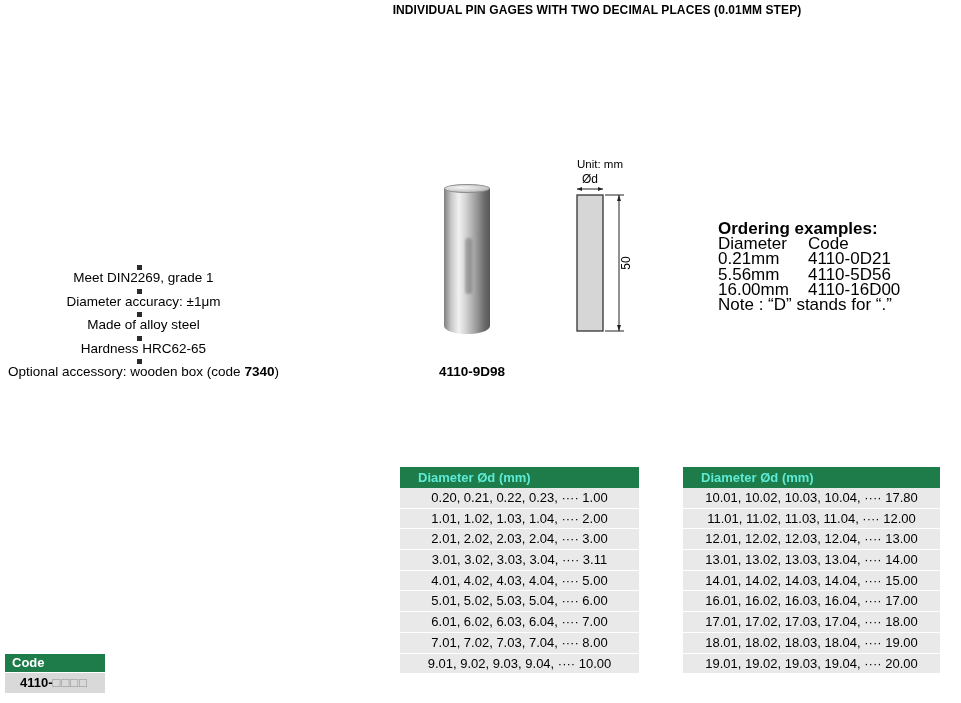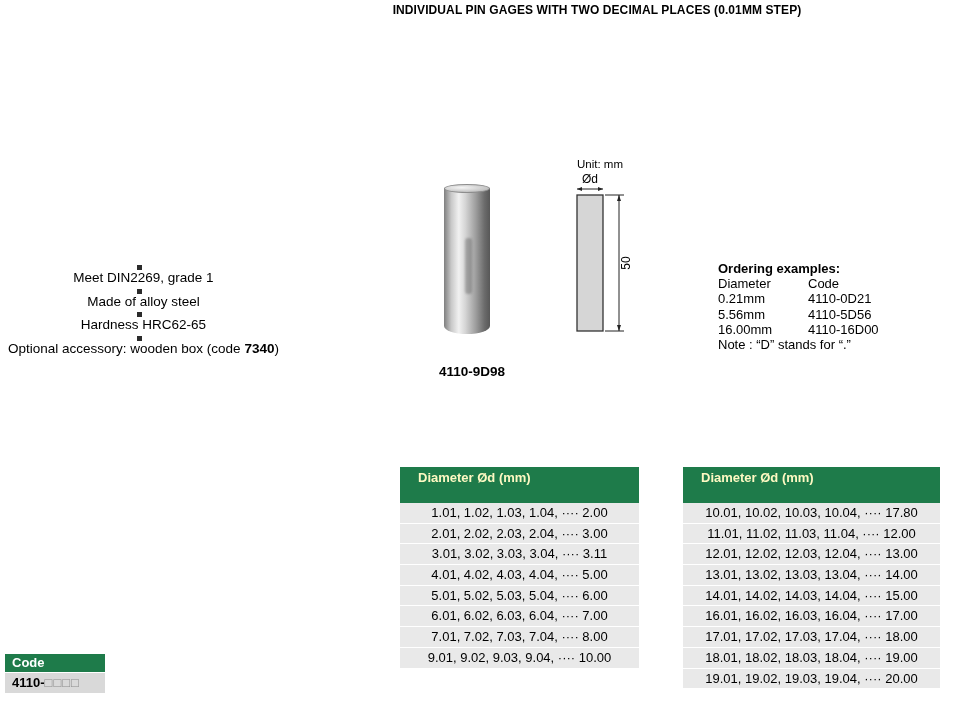--- a/index.html
+++ b/index.html
@@ -28,54 +28,58 @@
   }
   .pin::after {
     content:""; position:absolute; left:45%; top:34%; width:7px; height:56px;
     background:rgba(45,45,45,0.28); filter:blur(1px); border-radius:3px;
   }
   .pin-label { position:absolute; left:422px; top:354px; width:100px; text-align:center; font-size:13.5px; font-weight:bold;margin-top:10px; }
   
   .unit-label { position:absolute; left:577px; top:158px; font-size:11.5px; }
   .drawing { position:absolute; left:572px; top:170px; }
   
-  .ordering { position:absolute; left:718px; top:221px; width:230px; font-size:13px; line-height:15.2px;margin-top:40px; }
+  .ordering { position:absolute; left:718px; top:221px; width:230px; font-size:17px; line-height:15.2px; }
   .ord-title { font-weight:bold; }
   .ord-row { display:flex; }
   .ord-cell-d { width:90px; }
   .ord-note { margin-top:0; }
   
   .code-block { position:absolute; left:5px; top:654px; width:100px; font-size:13px; }
   .code-header { background:#1e7b4a; color:#fff; font-weight:bold; height:18px; line-height:18px; padding-left:7px; }
-  .code-value  { background:#d9d9d9; font-weight:bold; height:20px; line-height:20px; padding-left:7px; margin-top:1px; }
+  .code-value  { background:#d9d9d9; font-weight:bold; height:20px; line-height:20px; padding-left:15px; margin-top:1px; }
   .code-boxes  { color:#8d8d8d; letter-spacing:1px; font-weight:normal; }
   
   .dtable { position:absolute; top:467px; font-size:13px; }
   .dtable .thead {
-    background:#1e7b4a; color:#fef9c3; font-weight:bold; height:36px; line-height:21px;
+    background:#1e7b4a; color:#5eead4; font-weight:bold; height:21px; line-height:21px;
     padding-left:18px; box-sizing:border-box;
   }
   .dtable .trow {
     background:#e9e9e9; height:20.7px; line-height:19px; text-align:center;
     border-bottom:1.7px solid #fff; box-sizing:border-box;
   }
   .t1 { left:400px; width:239px; }
   .t2 { left:683px; width:257px; }
 </style>
 </head>
 <body>
 
 <div class="page">
 
   <div class="title">INDIVIDUAL PIN GAGES WITH TWO DECIMAL PLACES (0.01MM STEP)</div>
 
   <ul class="features">
     <li>
         <span class="bullet"></span>
         <span>Meet DIN2269, grade 1</span>
+      </li>
+    <li>
+        <span class="bullet"></span>
+        <span>Diameter accuracy: ±1μm</span>
       </li>
     <li>
         <span class="bullet"></span>
         <span>Made of alloy steel</span>
       </li>
     <li>
         <span class="bullet"></span>
         <span>Hardness HRC62-65</span>
       </li>
     <li>
@@ -124,20 +128,21 @@
     <div class="ord-note">Note : “D” stands for “.”</div>
   </div>
 
   <div class="code-block">
     <div class="code-header">Code</div>
     <div class="code-value"><span>4110-</span><span class="code-boxes">□□□□</span></div>
   </div>
 
   <div class="dtable t1">
     <div class="thead">Diameter Ød (mm)</div>
+    <div class="trow">0.20, 0.21, 0.22, 0.23, ···· 1.00</div>
     <div class="trow">1.01, 1.02, 1.03, 1.04, ···· 2.00</div>
     <div class="trow">2.01, 2.02, 2.03, 2.04, ···· 3.00</div>
     <div class="trow">3.01, 3.02, 3.03, 3.04, ···· 3.11</div>
     <div class="trow">4.01, 4.02, 4.03, 4.04, ···· 5.00</div>
     <div class="trow">5.01, 5.02, 5.03, 5.04, ···· 6.00</div>
     <div class="trow">6.01, 6.02, 6.03, 6.04, ···· 7.00</div>
     <div class="trow">7.01, 7.02, 7.03, 7.04, ···· 8.00</div>
     <div class="trow">9.01, 9.02, 9.03, 9.04, ···· 10.00</div>
   </div>
 

